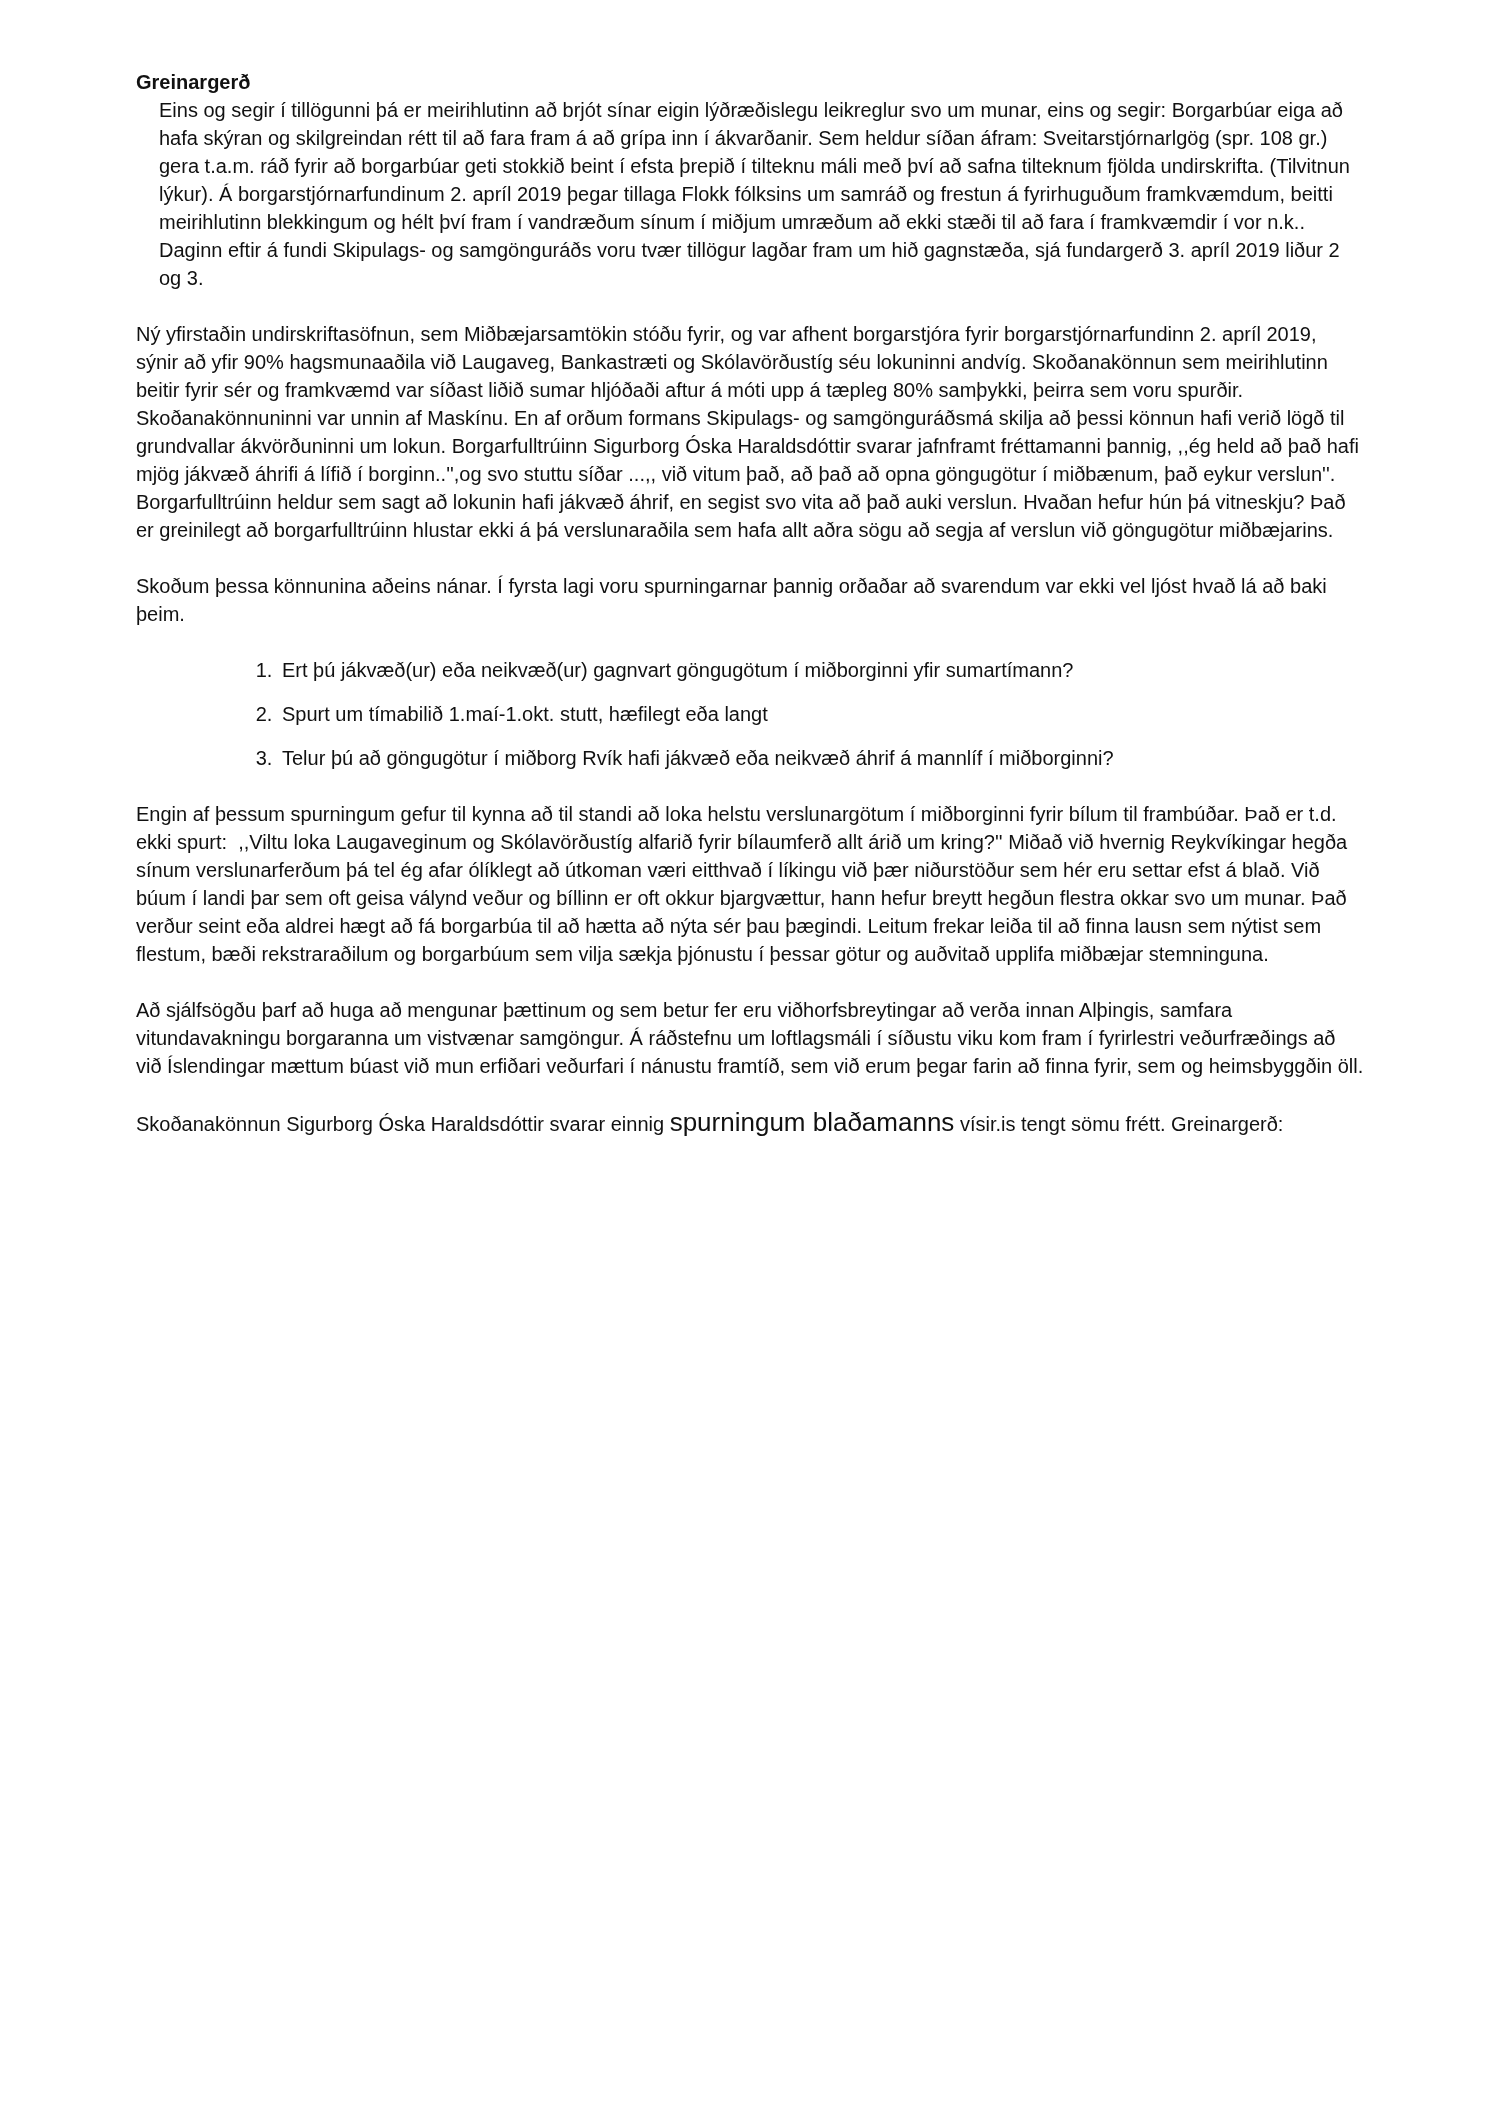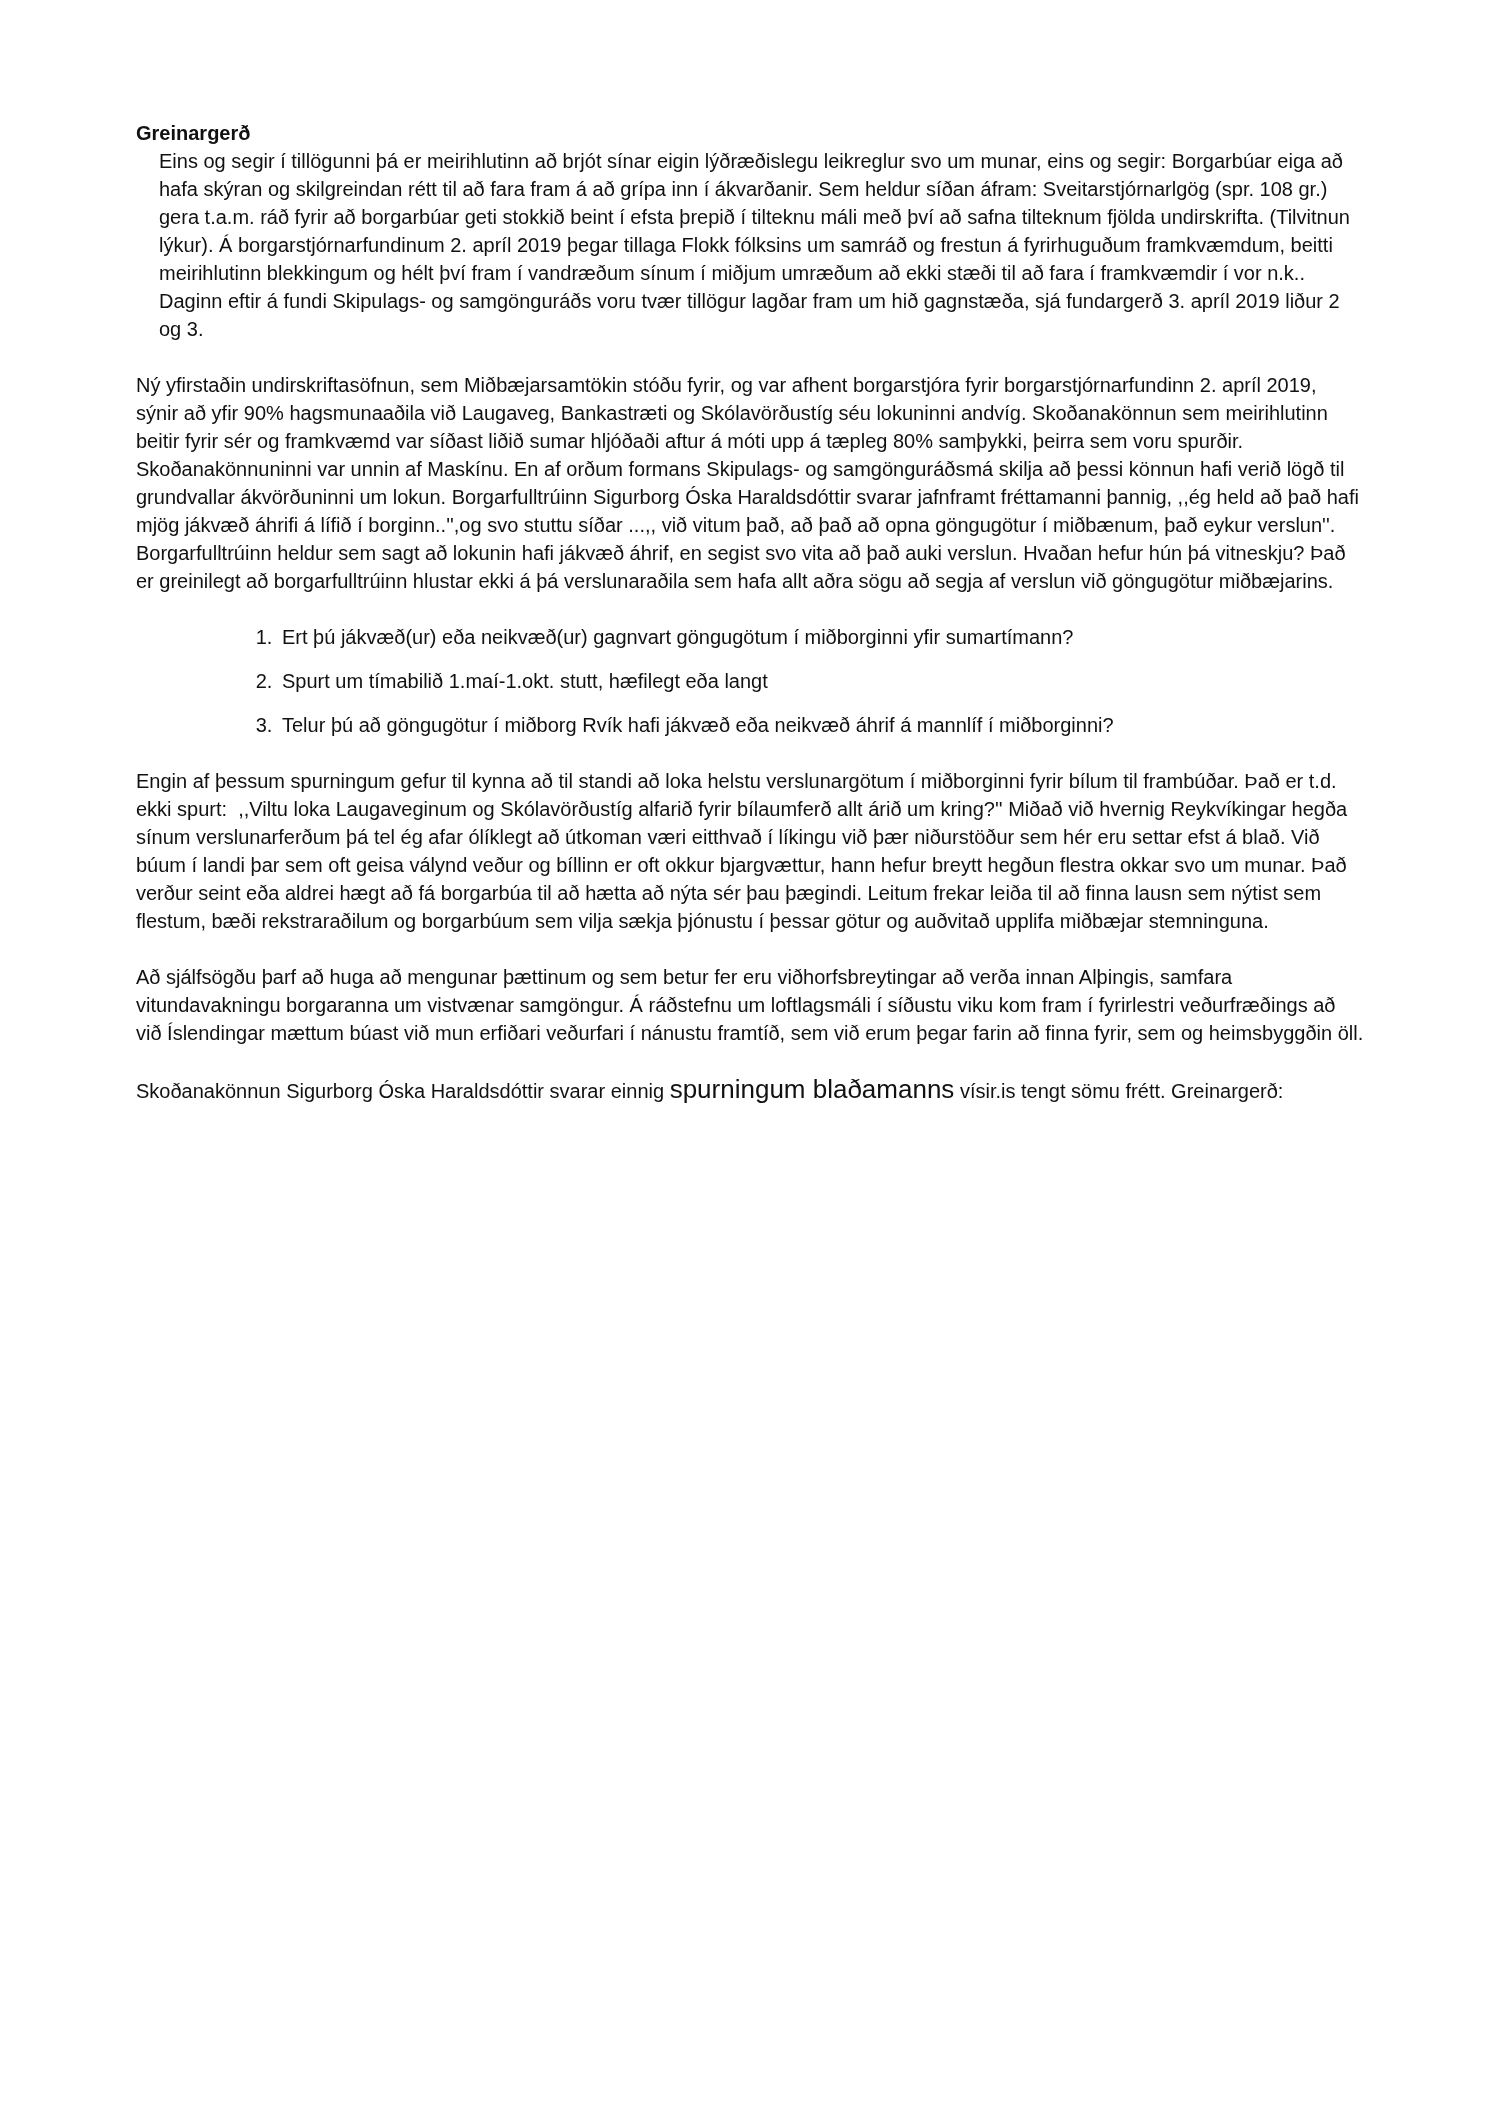--- a/index.html
+++ b/index.html
@@ -6,21 +6,21 @@
     html, body {
       margin: 0;
       padding: 0;
       background: #ffffff;
     }
     .page {
       width: 1500px;
       min-height: 2122px;
       margin: 0 auto;
       background: #ffffff;
-      padding: 119px 136px 60px 136px;
+      padding: 68px 136px 60px 136px;
       font-family: "Liberation Sans", "DejaVu Sans", sans-serif;
       font-size: 20px;
       line-height: 28px;
       color: #111111;
     }
     .doc-heading {
       font-size: 20px;
       line-height: 28px;
       font-weight: bold;
       margin: 0;
@@ -53,20 +53,21 @@
 <body>
 
 <div class="page">
 
   <h1 class="doc-heading">Greinargerð</h1>
 
   <p class="doc-paragraph first">Eins og segir í tillögunni þá er meirihlutinn að brjót sínar eigin lýðræðislegu leikreglur svo um munar, eins og segir: Borgarbúar eiga að hafa skýran og skilgreindan rétt til að fara fram á að grípa inn í ákvarðanir. Sem heldur síðan áfram: Sveitarstjórnarlgög (spr. 108 gr.) gera t.a.m. ráð fyrir að borgarbúar geti stokkið beint í efsta þrepið í tilteknu máli með því að safna tilteknum fjölda undirskrifta. (Tilvitnun lýkur). Á borgarstjórnarfundinum 2. apríl 2019 þegar tillaga Flokk fólksins um samráð og frestun á fyrirhuguðum framkvæmdum, beitti meirihlutinn blekkingum og hélt því fram í vandræðum sínum í miðjum umræðum að ekki stæði til að fara í framkvæmdir í vor n.k.. Daginn eftir á fundi Skipulags- og samgönguráðs voru tvær tillögur lagðar fram um hið gagnstæða, sjá fundargerð 3. apríl 2019 liður 2 og 3.</p>
 
   <p class="doc-paragraph">Ný yfirstaðin undirskriftasöfnun, sem Miðbæjarsamtökin stóðu fyrir, og var afhent borgarstjóra fyrir borgarstjórnarfundinn 2. apríl 2019, sýnir að yfir 90% hagsmunaaðila við Laugaveg, Bankastræti og Skólavörðustíg séu lokuninni andvíg. Skoðanakönnun sem meirihlutinn beitir fyrir sér og framkvæmd var síðast liðið sumar hljóðaði aftur á móti upp á tæpleg 80% samþykki, þeirra sem voru spurðir. Skoðanakönnuninni var unnin af Maskínu. En af orðum formans Skipulags- og samgönguráðsmá skilja að þessi könnun hafi verið lögð til grundvallar ákvörðuninni um lokun. Borgarfulltrúinn Sigurborg Óska Haraldsdóttir svarar jafnframt fréttamanni þannig, ,,ég held að það hafi mjög jákvæð áhrifi á lífið í borginn..'',og svo stuttu síðar ...,, við vitum það, að það að opna göngugötur í miðbænum, það eykur verslun''. Borgarfulltrúinn heldur sem sagt að lokunin hafi jákvæð áhrif, en segist svo vita að það auki verslun. Hvaðan hefur hún þá vitneskju? Það er greinilegt að borgarfulltrúinn hlustar ekki á þá verslunaraðila sem hafa allt aðra sögu að segja af verslun við göngugötur miðbæjarins.</p>
 
+  <p class="doc-paragraph">Skoðum þessa könnunina aðeins nánar. Í fyrsta lagi voru spurningarnar þannig orðaðar að svarendum var ekki vel ljóst hvað lá að baki þeim.</p>
 
   <ol class="question-list">
     <li>Ert þú jákvæð(ur) eða neikvæð(ur) gagnvart göngugötum í miðborginni yfir sumartímann?</li>
     <li>Spurt um tímabilið 1.maí-1.okt. stutt, hæfilegt eða langt</li>
     <li>Telur þú að göngugötur í miðborg Rvík hafi jákvæð eða neikvæð áhrif á mannlíf í miðborginni?</li>
   </ol>
 
   <p class="doc-paragraph">Engin af þessum spurningum gefur til kynna að til standi að loka helstu verslunargötum í miðborginni fyrir bílum til frambúðar. Það er t.d. ekki spurt:  ,,Viltu loka Laugaveginum og Skólavörðustíg alfarið fyrir bílaumferð allt árið um kring?'' Miðað við hvernig Reykvíkingar hegða sínum verslunarferðum þá tel ég afar ólíklegt að útkoman væri eitthvað í líkingu við þær niðurstöður sem hér eru settar efst á blað. Við búum í landi þar sem oft geisa válynd veður og bíllinn er oft okkur bjargvættur, hann hefur breytt hegðun flestra okkar svo um munar. Það verður seint eða aldrei hægt að fá borgarbúa til að hætta að nýta sér þau þægindi. Leitum frekar leiða til að finna lausn sem nýtist sem flestum, bæði rekstraraðilum og borgarbúum sem vilja sækja þjónustu í þessar götur og auðvitað upplifa miðbæjar stemninguna.</p>
 
   <p class="doc-paragraph">Að sjálfsögðu þarf að huga að mengunar þættinum og sem betur fer eru viðhorfsbreytingar að verða innan Alþingis, samfara vitundavakningu borgaranna um vistvænar samgöngur. Á ráðstefnu um loftlagsmáli í síðustu viku kom fram í fyrirlestri veðurfræðings að við Íslendingar mættum búast við mun erfiðari veðurfari í nánustu framtíð, sem við erum þegar farin að finna fyrir, sem og heimsbyggðin öll.</p>

